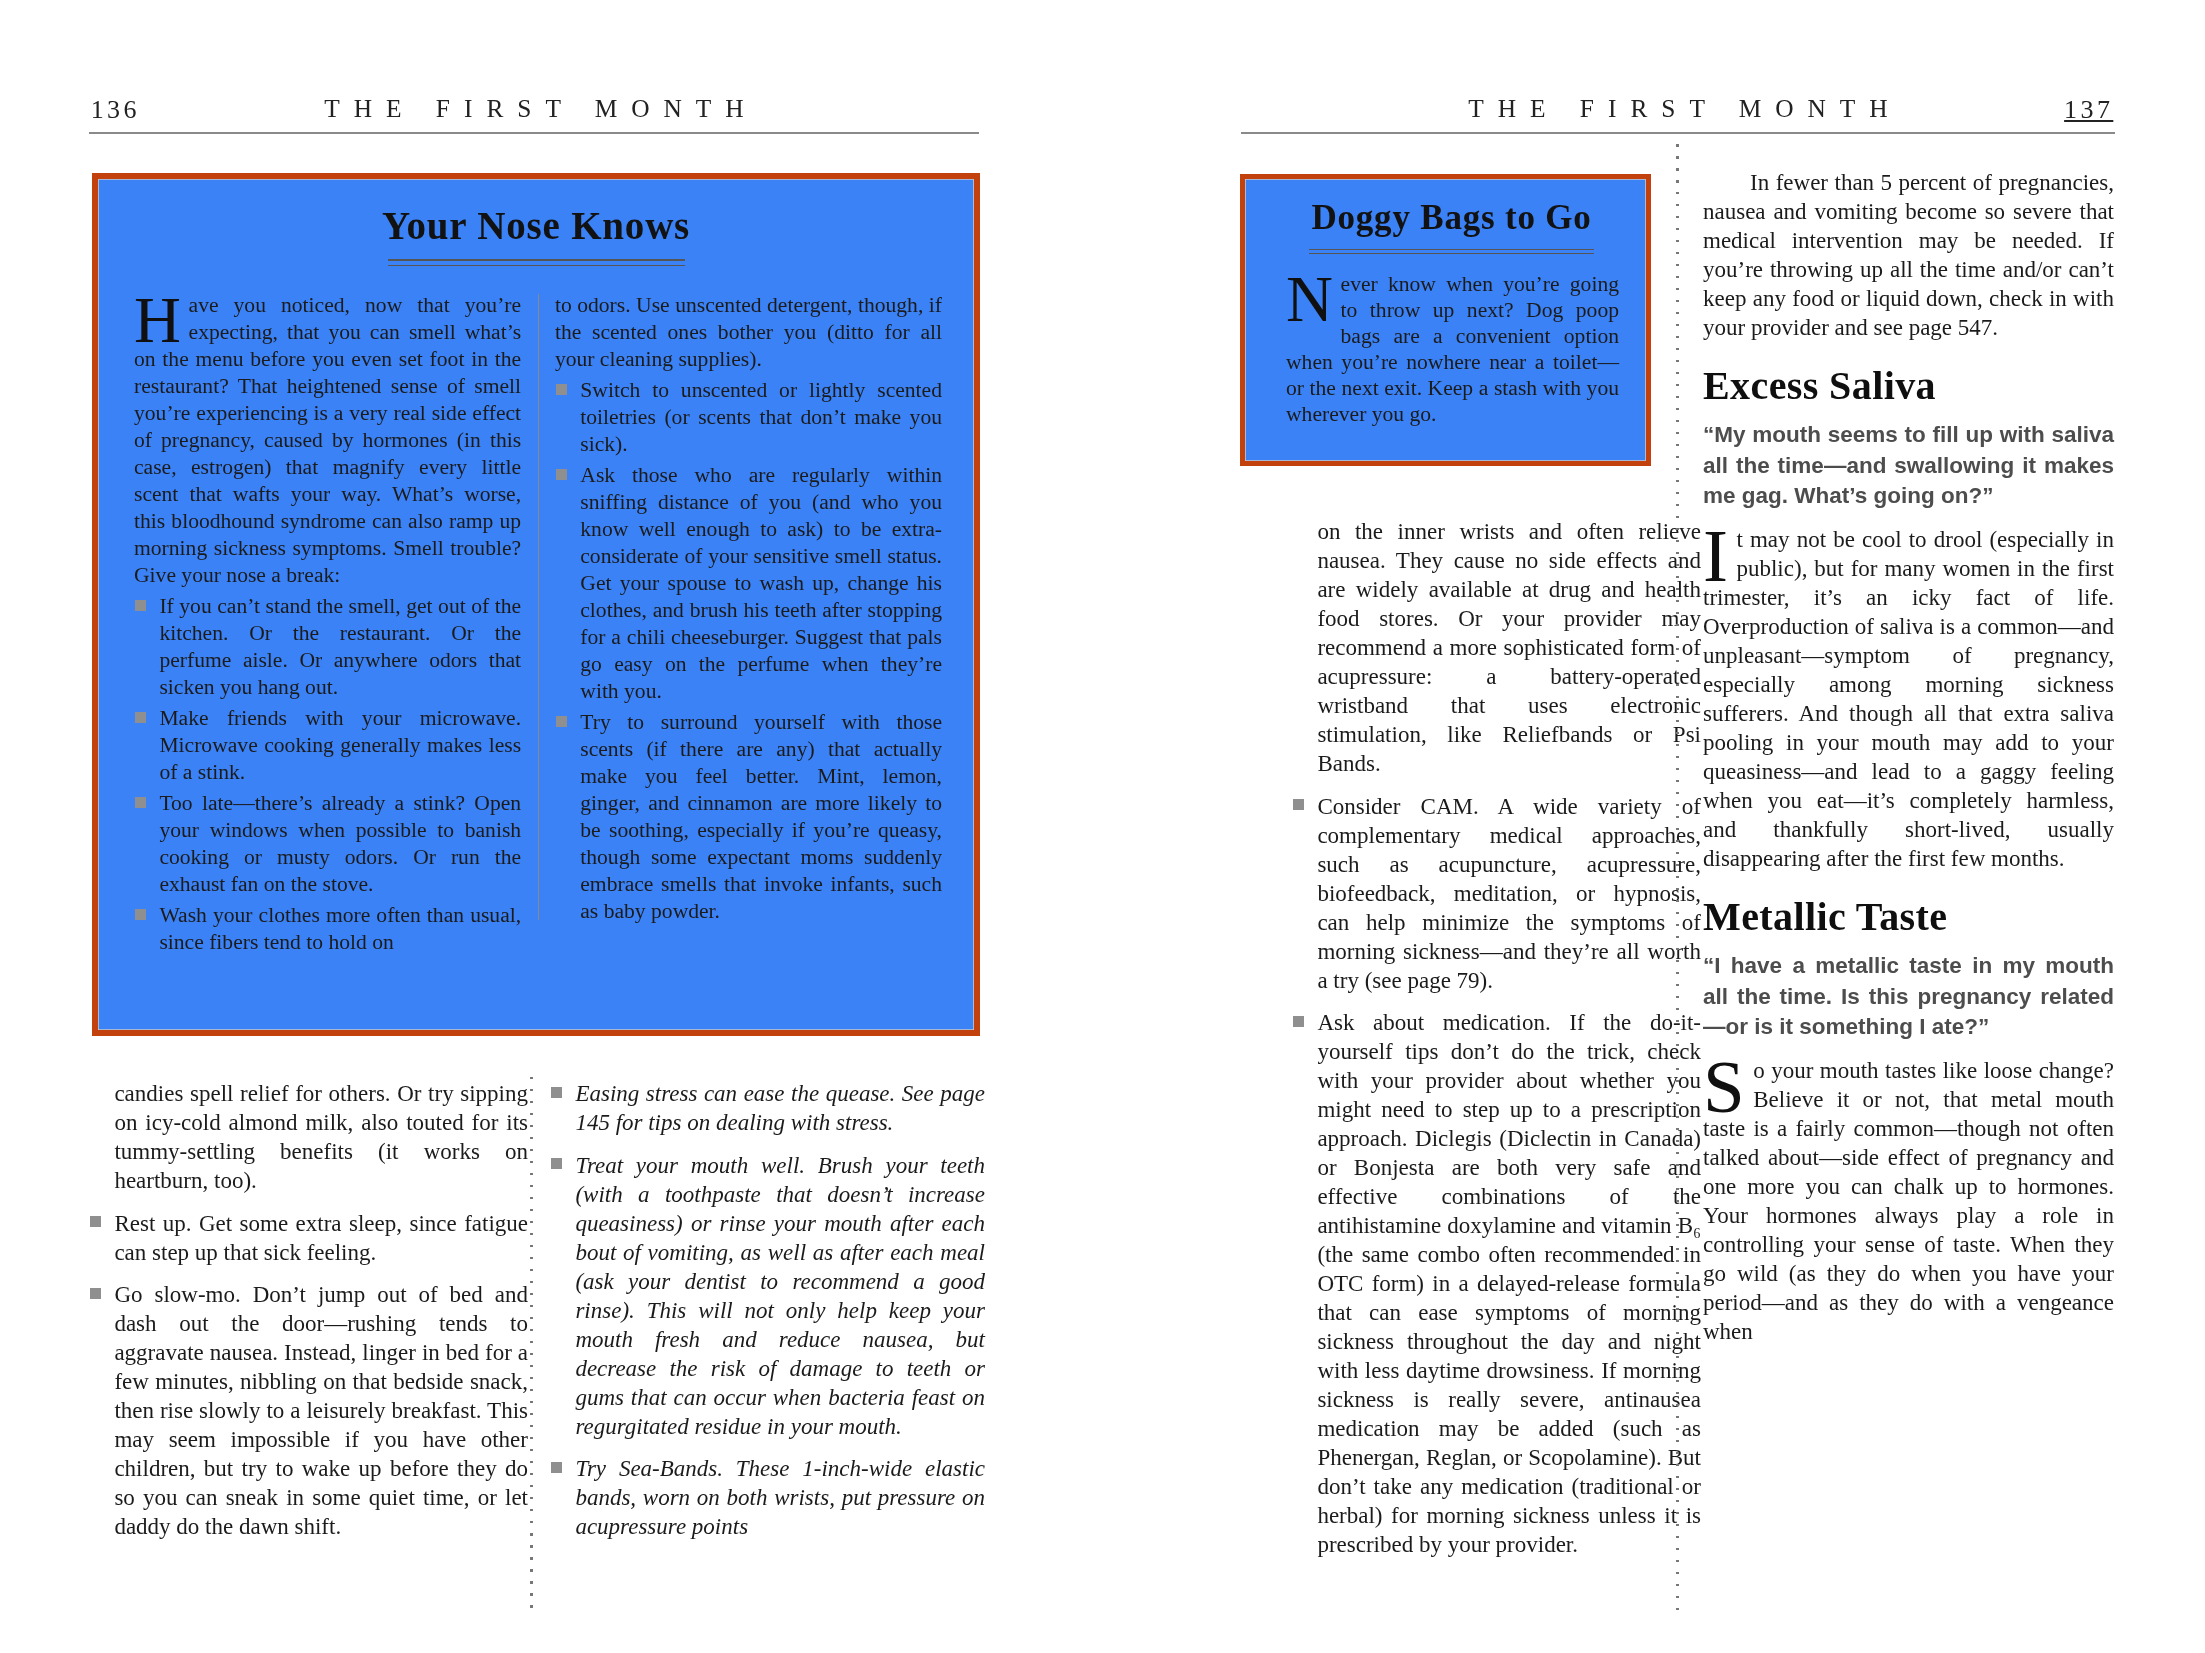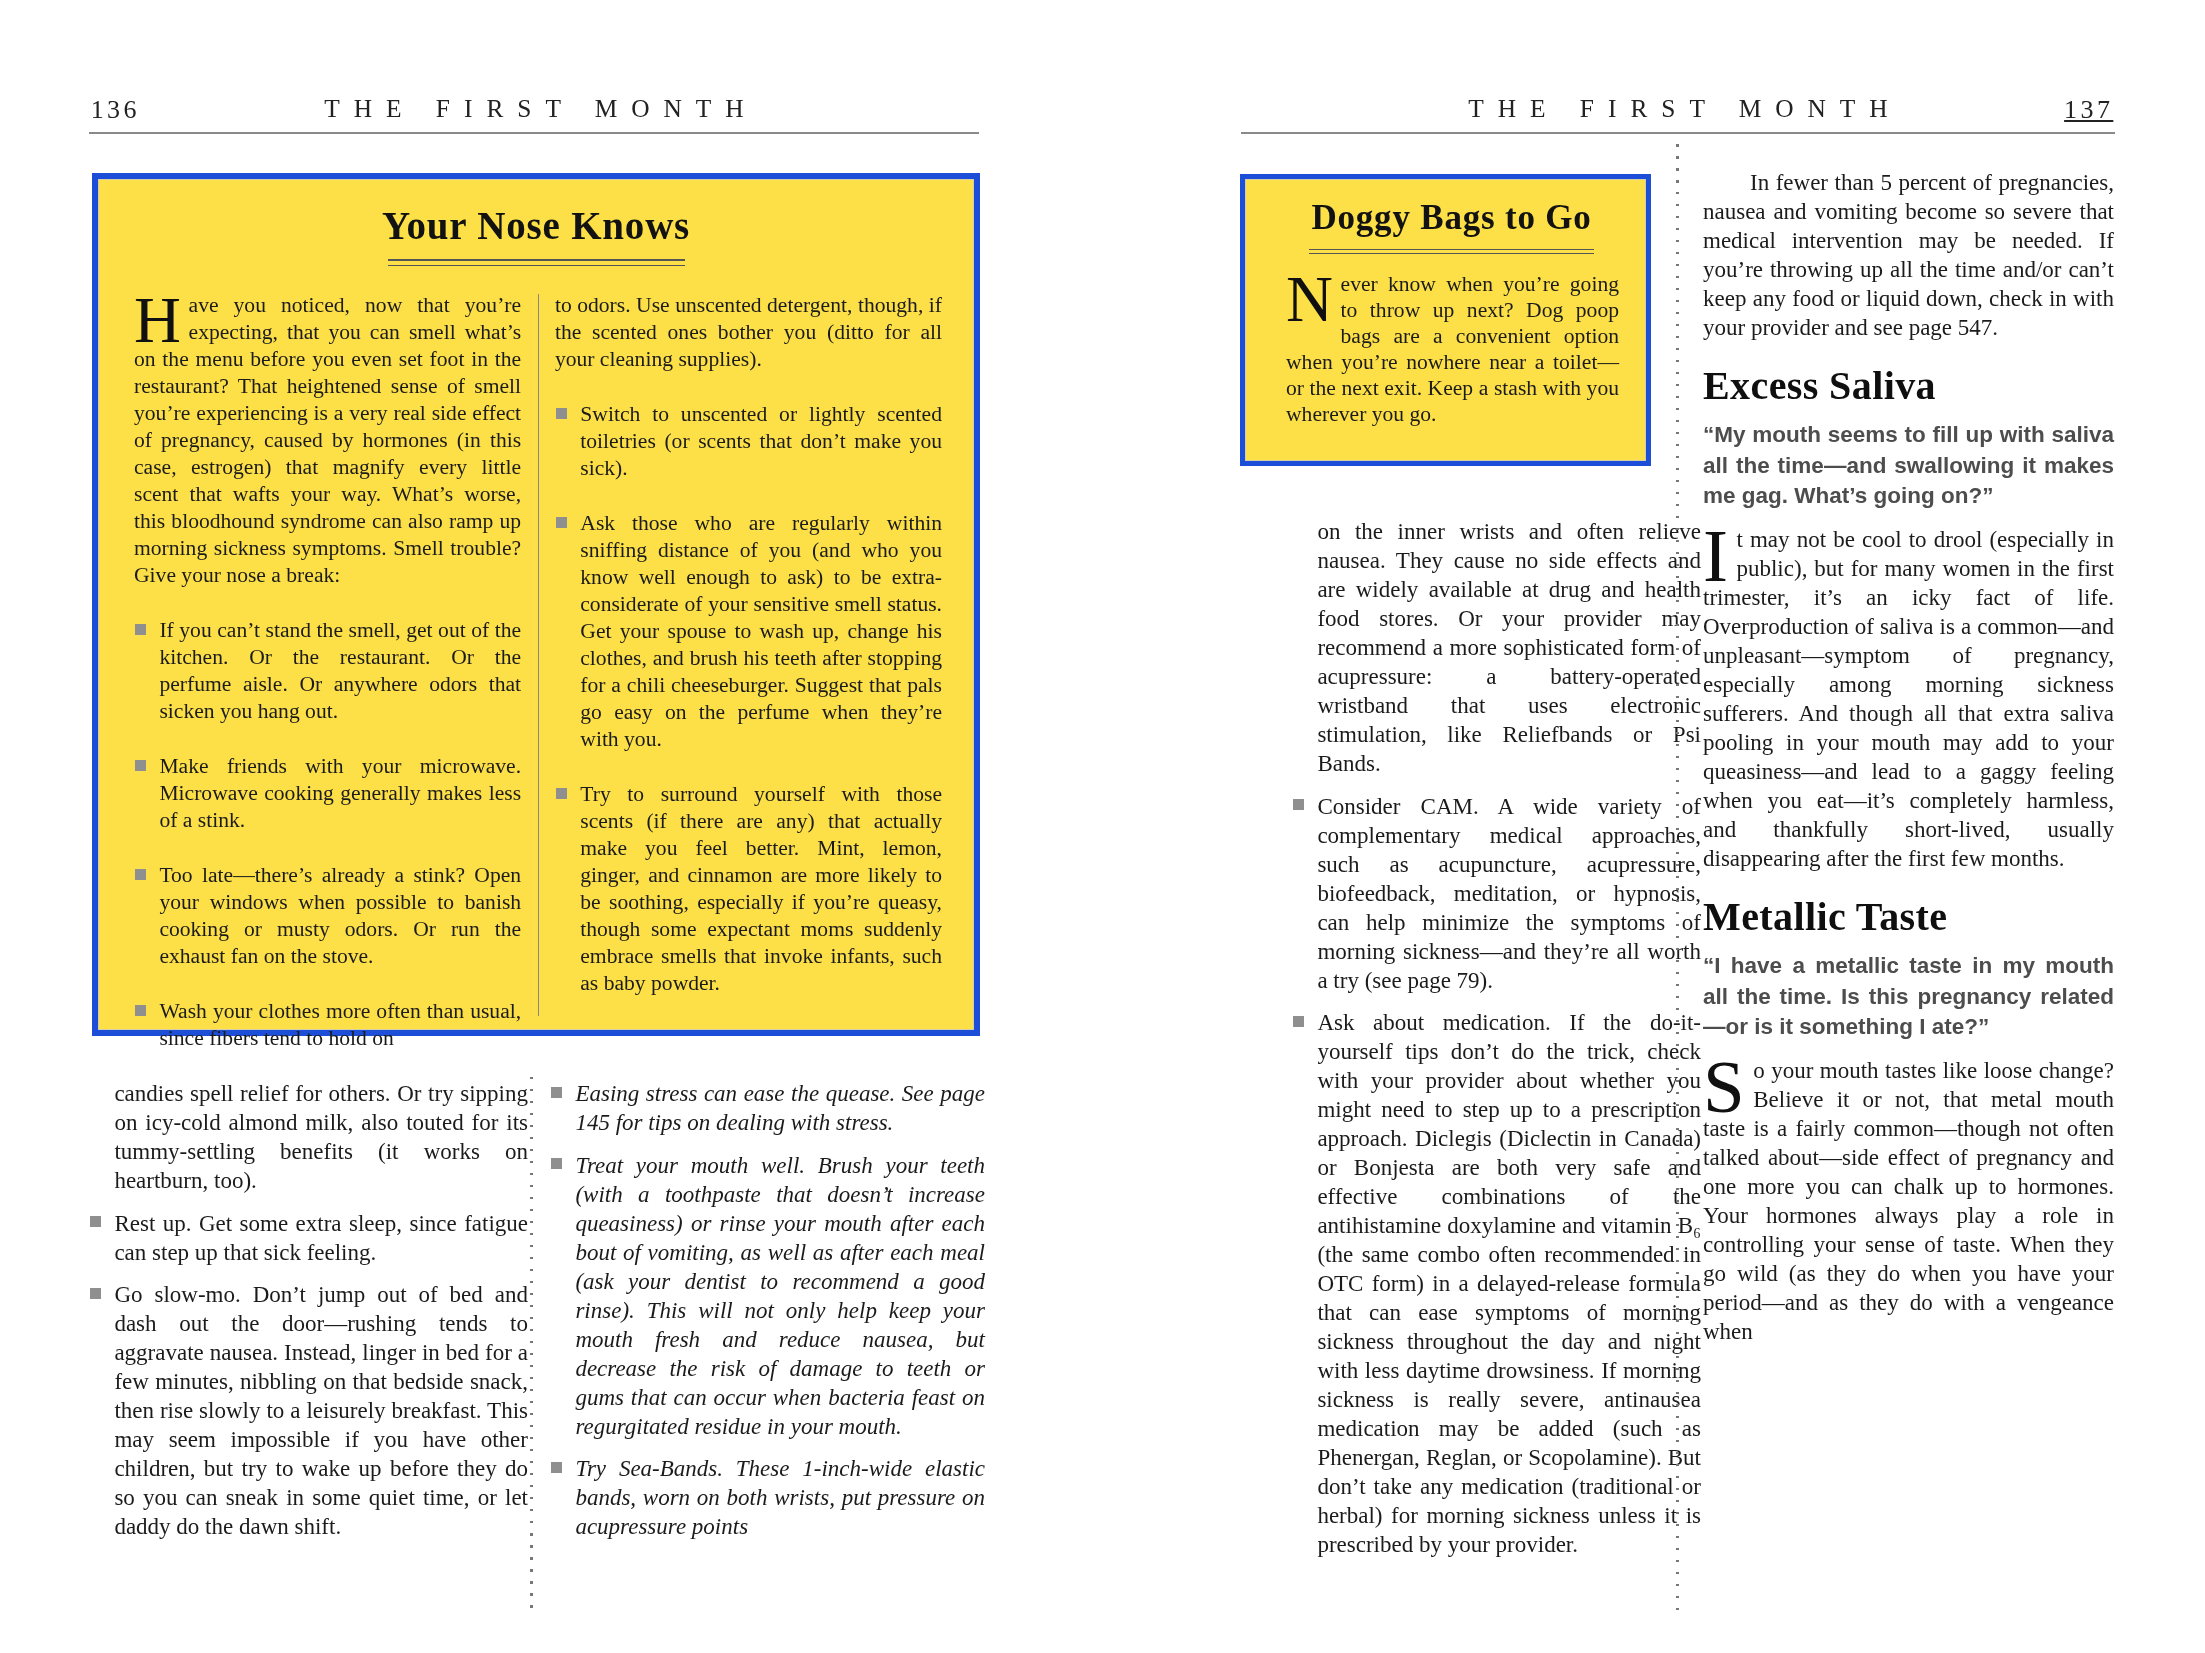--- a/index.html
+++ b/index.html
@@ -11,40 +11,40 @@
   
   .phead{position:absolute;height:42px;border-bottom:2.5px solid #8a8a8a;}
   #ph-left{left:89px;top:90px;width:890px;}
   #ph-right{left:1241px;top:90px;width:874px;}
   .pnum{position:absolute;top:5.1px;font-size:26px;letter-spacing:3.4px;color:#222;text-align:center;}
   #ph-left .pnum{left:1.7px;}
   #ph-right .pnum{right:1.7px;text-decoration:underline;}
   .rhead{position:absolute;left:0;right:0;top:4.2px;text-align:center;
     font-size:25.4px;letter-spacing:0.55em;text-indent:0.55em;color:#222;}
   
-  .feature-box{position:absolute;box-sizing:border-box;background:#fde047;
-    border:6px solid #1d4ed8;box-shadow:inset 0 0 0 0.8px #c9c9c9;}
+  .feature-box{position:absolute;box-sizing:border-box;background:#3b82f6;
+    border:6px solid #c2410c;box-shadow:inset 0 0 0 0.8px #c9c9c9;}
   #box-left{left:92px;top:173px;width:888px;height:863px;}
   #box-right{left:1240px;top:174px;width:411px;height:292px;border-width:5.1px;padding-left:12px;}
   .box-title{margin:24px 0 0;text-align:center;font-size:39px;font-weight:700;
     letter-spacing:0.8px;color:#121212;}
   #box-right .box-title{font-size:35px;margin-top:18.7px;}
   .box-rule{height:4.2px;border-top:2.5px solid #555;border-bottom:0.8px solid #555;margin:11px auto 0;}
   #box-left .box-rule{width:297px;}
   #box-right .box-rule{width:285px;height:3.4px;border-top-width:1.7px;}
   .box-cols{display:flex;padding:25.4px 32px 0 36px;}
   .box-col{width:394px;font-size:21.6px;line-height:27px;text-align:justify;color:#1b1b1b;}
   .box-vdivider{width:0.8px;background:#888;margin:2.5px 16px 36px 17px;}
   .box-body{padding:17px 27px 0 29px;font-size:21.6px;line-height:26px;text-align:justify;}
   
   .dropcap{float:left;color:#101010;font-weight:400;}
   .dc-box{font-size:65px;line-height:48px;padding:4.2px 7.6px 0 0;}
   .dc-body{font-size:75px;line-height:53px;padding:4.2px 8.5px 0 0;}
   
-  .bullet{position:relative;padding-left:25.4px;margin-top:28px;}
+  .bullet{position:relative;padding-left:25.4px;margin-top:4px;}
   .bullet-icon{position:absolute;left:0.8px;top:7.6px;width:11px;height:11px;background:#8f8f8f;}
   .hang{padding-left:25.4px;}
   p{margin:0;}
   .justify{text-align:justify;}
   
   .col{position:absolute;font-size:23px;line-height:29px;text-align:justify;color:#1b1b1b;}
   #l-col1{left:89px;top:1079px;width:439px;}
   #l-col2{left:550px;top:1079px;width:435px;font-style:italic;}
   #r-col1{left:1292px;top:517px;width:409px;}
   #r-col2{left:1703px;top:168px;width:411px;line-height:29px;}

